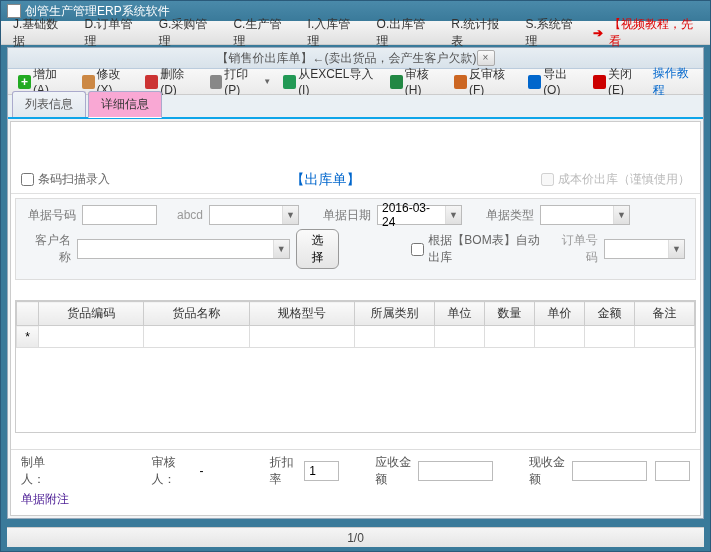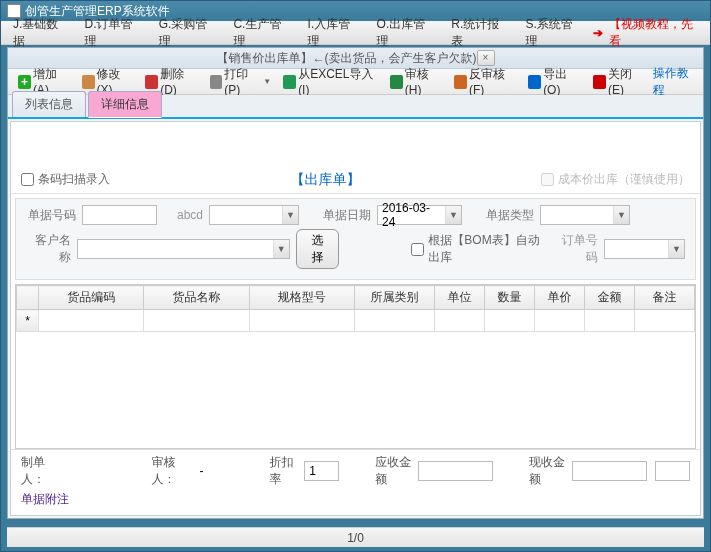--- a/index.html
+++ b/index.html
@@ -50,21 +50,21 @@
 
 .form-area { background: #f4f6f8; padding: 6px 10px; border: 1px solid #ddd; margin: 4px; }
 .form-row { display: flex; align-items: center; gap: 6px; margin-bottom: 4px; }
 .form-row .lbl { color: #777; width: 50px; text-align: right; }
 .form-row input[type="text"] { border: 1px solid #bbb; height: 20px; padding: 0 4px; background: #fff; }
 .form-row .combo { border: 1px solid #bbb; height: 20px; background: #fff; display: flex; align-items: center; position: relative; }
 .form-row .combo .caret { width: 16px; text-align: center; color: #666; border-left: 1px solid #ddd; font-size: 9px; background: linear-gradient(#f5f5f5,#e0e0e0); height: 100%; line-height: 18px; }
 .form-row .btn { border: 1px solid #999; background: linear-gradient(#fafafa,#e5e5e5); padding: 2px 10px; cursor: pointer; border-radius: 6px; }
 .form-row .gap { flex: 0 0 10px; }
 
-.grid-wrap { flex: 1; margin: 0 4px; border: 1px solid #ccc; overflow: hidden; background: #fff; }
+.grid-wrap { flex: 1; margin: 16px 4px; border: 1px solid #ccc; overflow: hidden; background: #fff; }
 .grid { width: 100%; border-collapse: collapse; }
 .grid th { background: linear-gradient(#fafafa,#eaeaea); border: 1px solid #ccc; padding: 3px 4px; font-weight: normal; color: #333; height: 22px; }
 .grid td { border: 1px solid #ddd; height: 22px; padding: 2px 4px; }
 .grid .rowhdr { background: linear-gradient(#fafafa,#eaeaea); width: 22px; text-align: center; }
 
 .footer-form { padding: 4px 10px; border-top: 1px solid #ddd; }
 .footer-row { display: flex; align-items: center; gap: 8px; margin-bottom: 3px; }
 .footer-row .lbl { color: #555; }
 .footer-row input { border: 1px solid #bbb; height: 20px; padding: 0 4px; }
 .footer-row .kv { display: flex; align-items: center; gap: 4px; }

